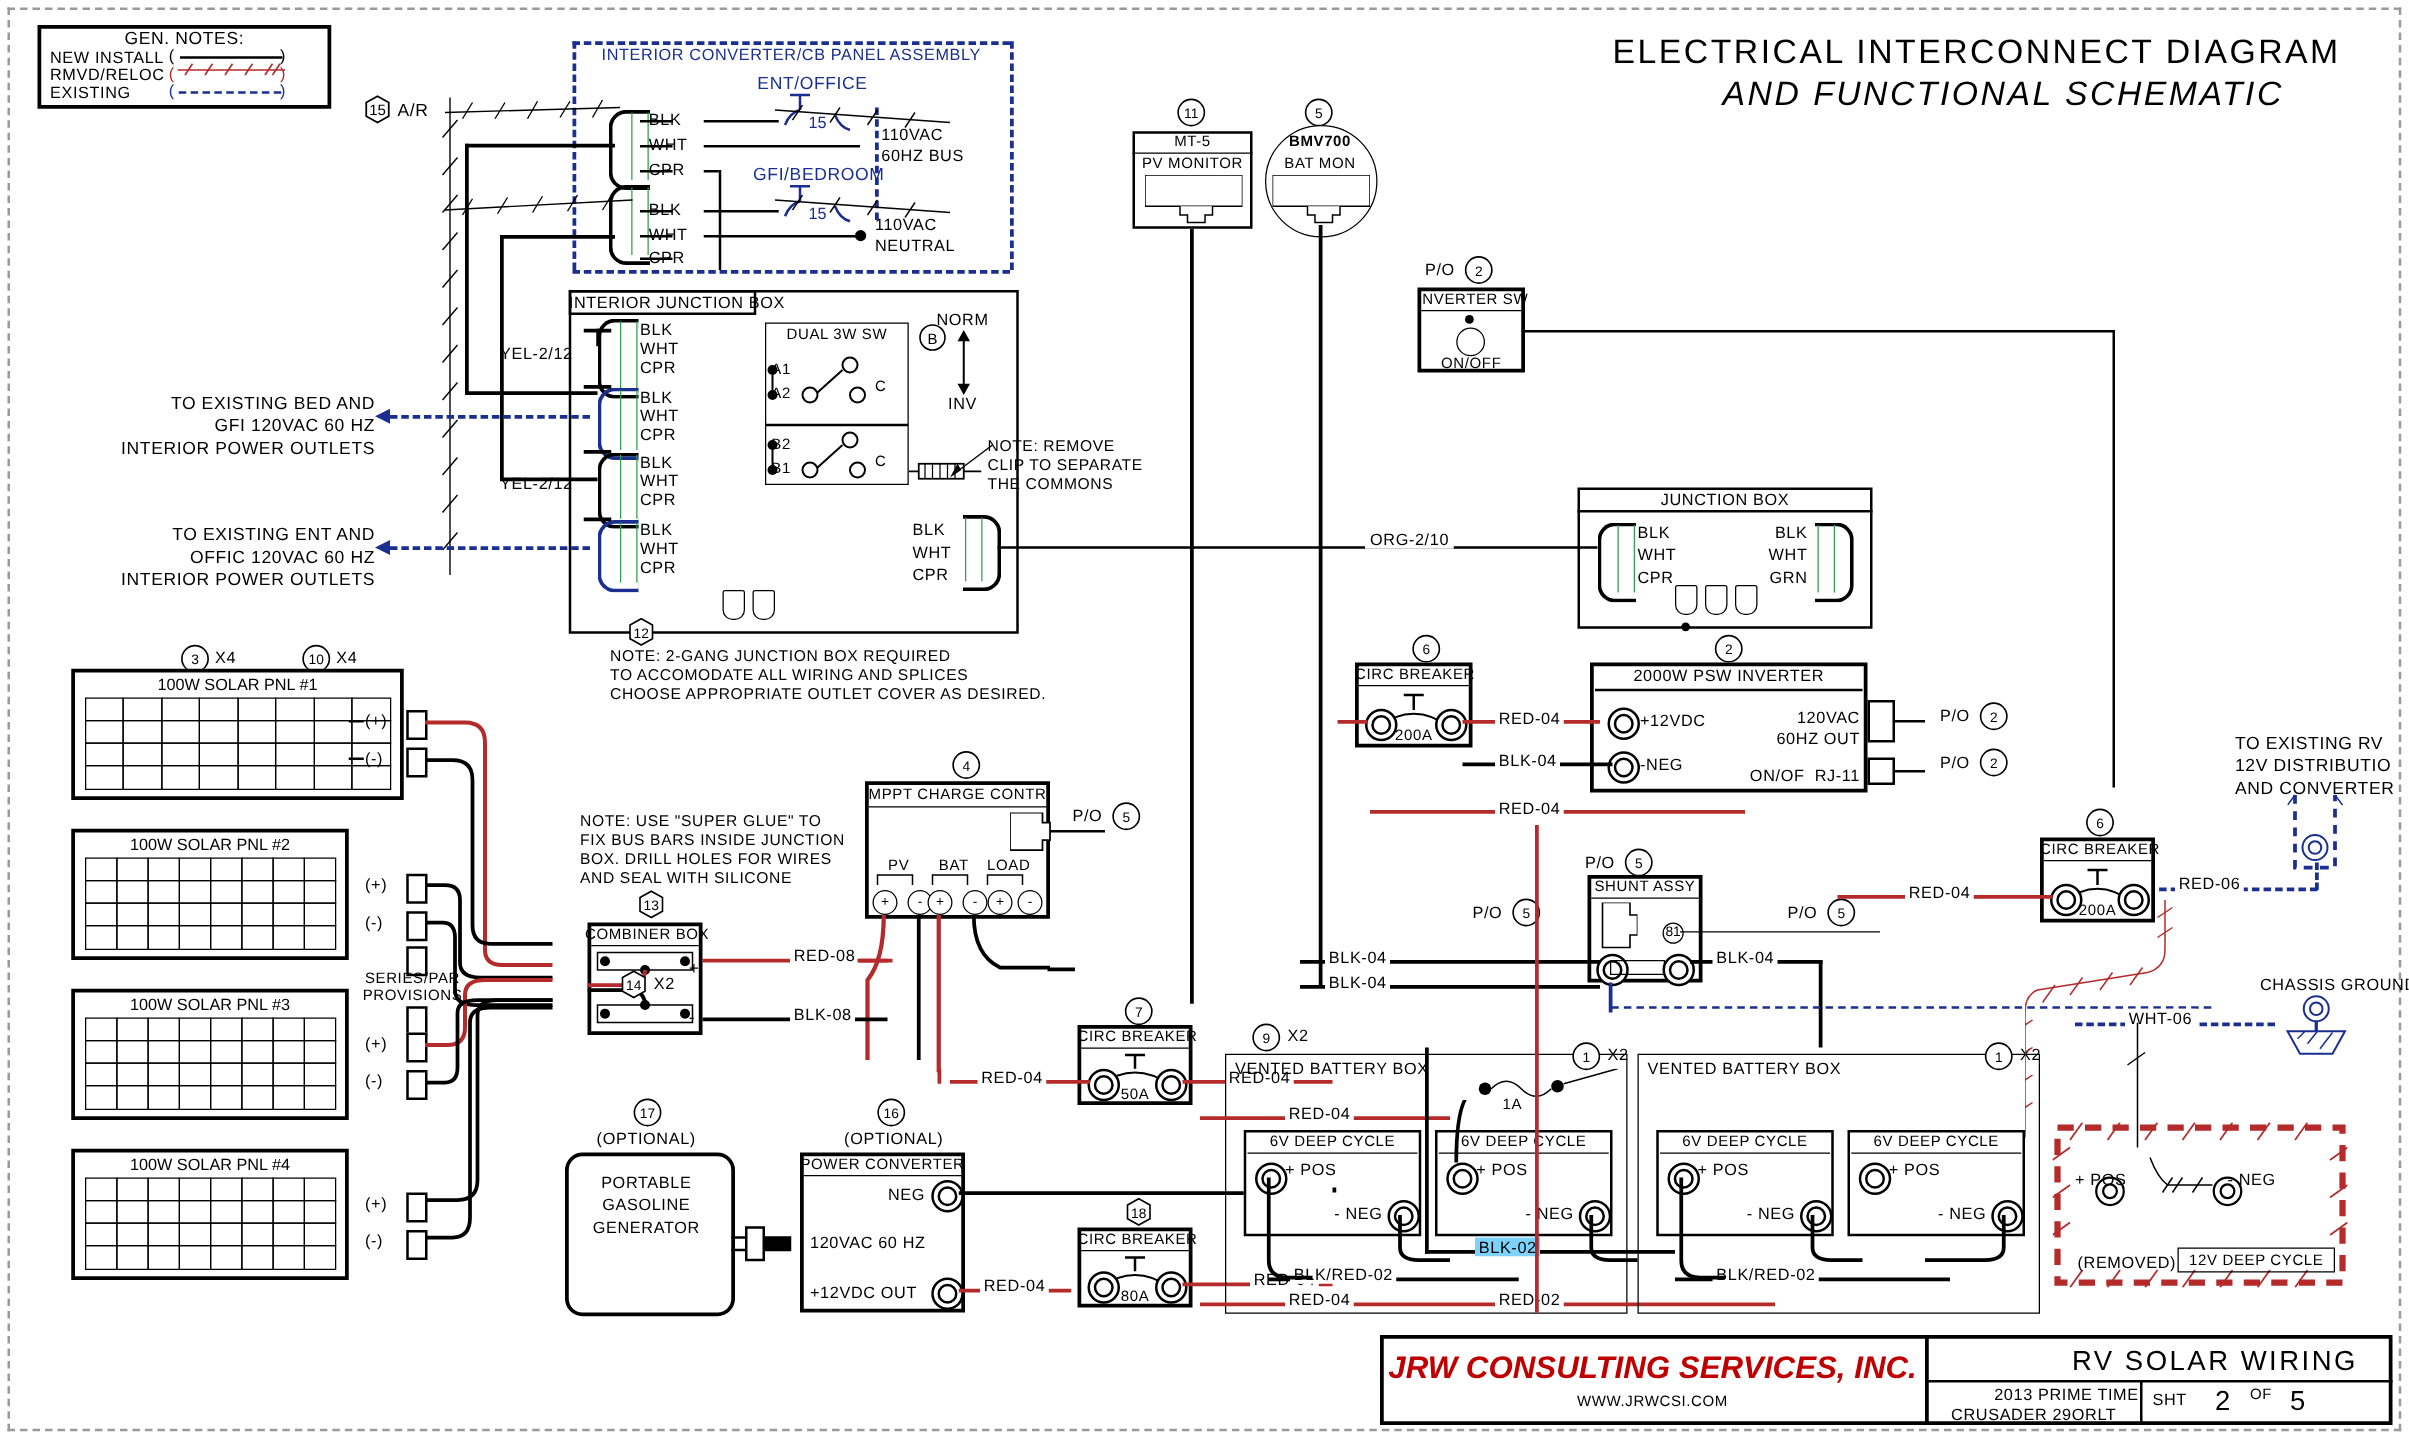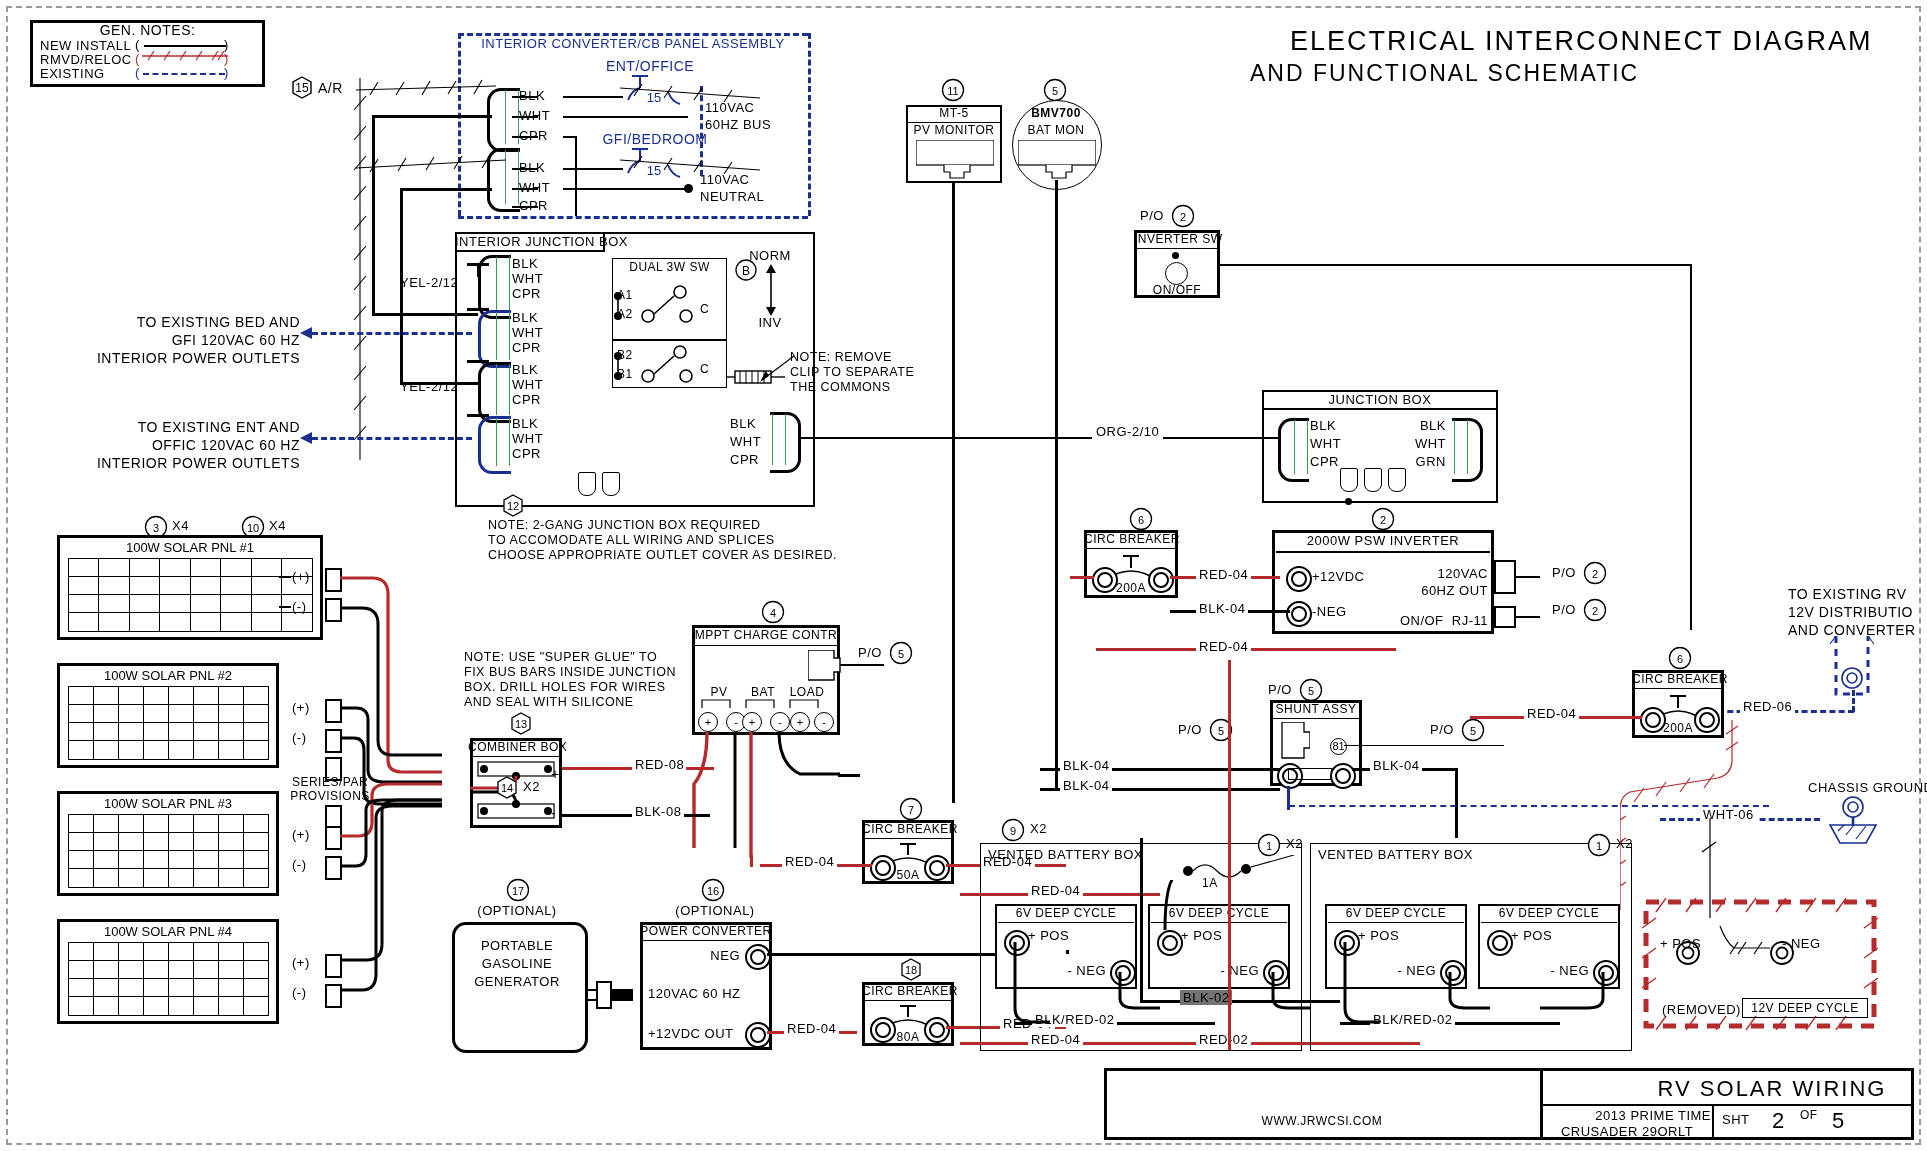--- a/index.html
+++ b/index.html
@@ -55,21 +55,21 @@
   .tb{position:absolute;border:3px solid #000;box-sizing:border-box;background:#fff;}
   .tbname{color:#c00000;font-style:italic;font-weight:bold;}
 </style>
 </head>
 <body>
 
 <div id="sheet">
   <div class="bdr"></div>
 
   <div class="t" style="left:1290px;top:26px;font-size:27px;letter-spacing:2px;">ELECTRICAL INTERCONNECT DIAGRAM</div>
-  <div class="t" style="left:1250px;top:60px;font-size:23px;letter-spacing:2px;">AND FUNCTIONAL SCHEMATIC</div>
+  <div class="t" style="left:1378px;top:60px;font-size:27px;letter-spacing:2px;font-style:italic;">AND FUNCTIONAL SCHEMATIC</div>
 
   <div class="boxT" style="left:30px;top:20px;width:235px;height:67px;"></div>
   <div class="t c" style="left:30px;top:22px;width:235px;font-size:14px;">GEN. NOTES:</div>
   <div class="t" style="left:40px;top:38px;font-size:13px;">NEW INSTALL</div>
   <div class="t" style="left:40px;top:52px;font-size:13px;">RMVD/RELOC</div>
   <div class="t" style="left:40px;top:66px;font-size:13px;">EXISTING</div>
 
   <div class="t" style="left:135px;top:37px;font-size:13px;">(</div>
   <div class="w" style="left:144px;top:45px;width:82px;height:1.5px;"></div>
   <div class="t" style="left:224px;top:37px;font-size:13px;">)</div>
@@ -878,21 +878,21 @@
     <line x1="71" y1="12" x2="114" y2="0" stroke="#000" stroke-width="1.1"></line>
   </svg>
   <div class="t" style="left:1202px;top:876px;font-size:12px;">1A</div>
   <svg style="position:absolute;left:1256px;top:833px;" width="26" height="24">
     <circle cx="13" cy="12" r="10.5" fill="#fff" stroke="#000" stroke-width="1.3"></circle>
     <text x="13" y="16.5" font-size="11" text-anchor="middle" font-family="Liberation Sans, sans-serif">1</text>
   </svg>
   <div class="t" style="left:1286px;top:836px;font-size:13px;">X2</div>
 
   <div class="w" style="left:1140px;top:1000px;width:200px;height:3px;"></div>
-  <div class="t" style="left:1180px;top:990px;font-size:13px;background:#737373;padding:0 3px;">BLK-02</div>
+  <div class="t" style="left:1180px;top:990px;font-size:13px;background:#7dd3fc;padding:0 3px;">BLK-02</div>
   <div class="w" style="left:1015px;top:1022px;width:200px;height:3px;"></div>
   <div class="t" style="left:1032px;top:1012px;font-size:13px;background:#fff;padding:0 3px;">BLK/RED-02</div>
   <div class="wr" style="left:960px;top:1042px;width:200px;height:3.2px;"></div>
   <div class="t" style="left:1028px;top:1032px;font-size:13px;background:#fff;padding:0 3px;">RED-04</div>
   <div class="wr" style="left:1160px;top:1042px;width:260px;height:3.2px;"></div>
   <div class="t" style="left:1196px;top:1032px;font-size:13px;background:#fff;padding:0 3px;">RED-02</div>
 
   <div class="box" style="left:1310px;top:843px;width:322px;height:208px;border-width:1.5px;"></div>
   <div class="t" style="left:1318px;top:847px;font-size:13px;">VENTED BATTERY BOX</div>
 
@@ -1035,20 +1035,21 @@
         <line x1="112" y1="56" x2="120" y2="44"></line>
     </g>
   </svg>
   <div class="t" style="left:1660px;top:936px;font-size:13px;">+ POS</div>
   <div class="t" style="left:1782px;top:936px;font-size:13px;">- NEG</div>
   <div class="t" style="left:1662px;top:1002px;font-size:13px;">(REMOVED)</div>
   <div class="box" style="left:1742px;top:998px;width:126px;height:20px;border-width:1.4px;"></div>
   <div class="t c" style="left:1742px;top:1001px;width:126px;font-size:12px;">12V DEEP CYCLE</div>
 
   <div class="tb" style="left:1104px;top:1068px;width:810px;height:72px;"></div>
+  <div class="t c tbname" style="left:1110px;top:1080px;width:424px;font-size:25px;letter-spacing:0px;">JRW CONSULTING SERVICES, INC.</div>
   <div class="t c" style="left:1110px;top:1114px;width:424px;font-size:12px;">WWW.JRWCSI.COM</div>
   <div class="w" style="left:1540px;top:1068px;width:3px;height:72px;"></div>
   <div class="t c" style="left:1543px;top:1076px;width:368px;font-size:22px;letter-spacing:2px;margin-left:45px;">RV SOLAR WIRING</div>
   <div class="w" style="left:1540px;top:1104px;width:374px;height:2px;"></div>
   <div class="t c" style="left:1543px;top:1108px;width:168px;font-size:13px;text-align:right;">2013 PRIME TIME</div>
   <div class="t c" style="left:1543px;top:1124px;width:168px;font-size:13px;">CRUSADER 29ORLT</div>
   <div class="w" style="left:1712px;top:1104px;width:2px;height:36px;"></div>
   <div class="t" style="left:1722px;top:1112px;font-size:13px;">SHT</div>
   <div class="t" style="left:1772px;top:1108px;font-size:22px;">2</div>
   <div class="t" style="left:1800px;top:1108px;font-size:12px;">OF</div>

